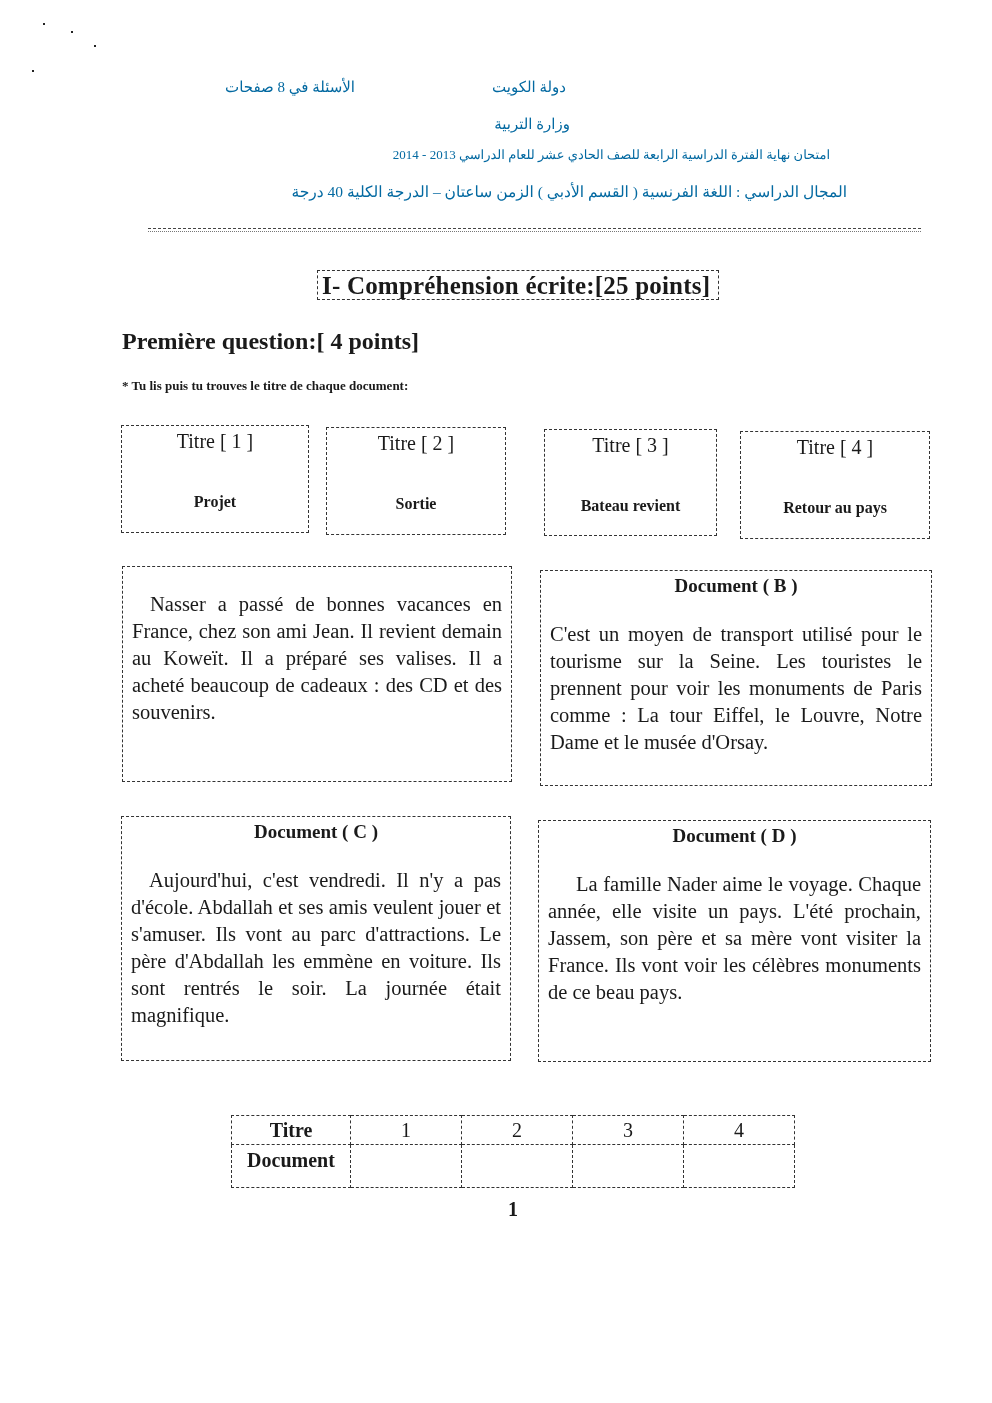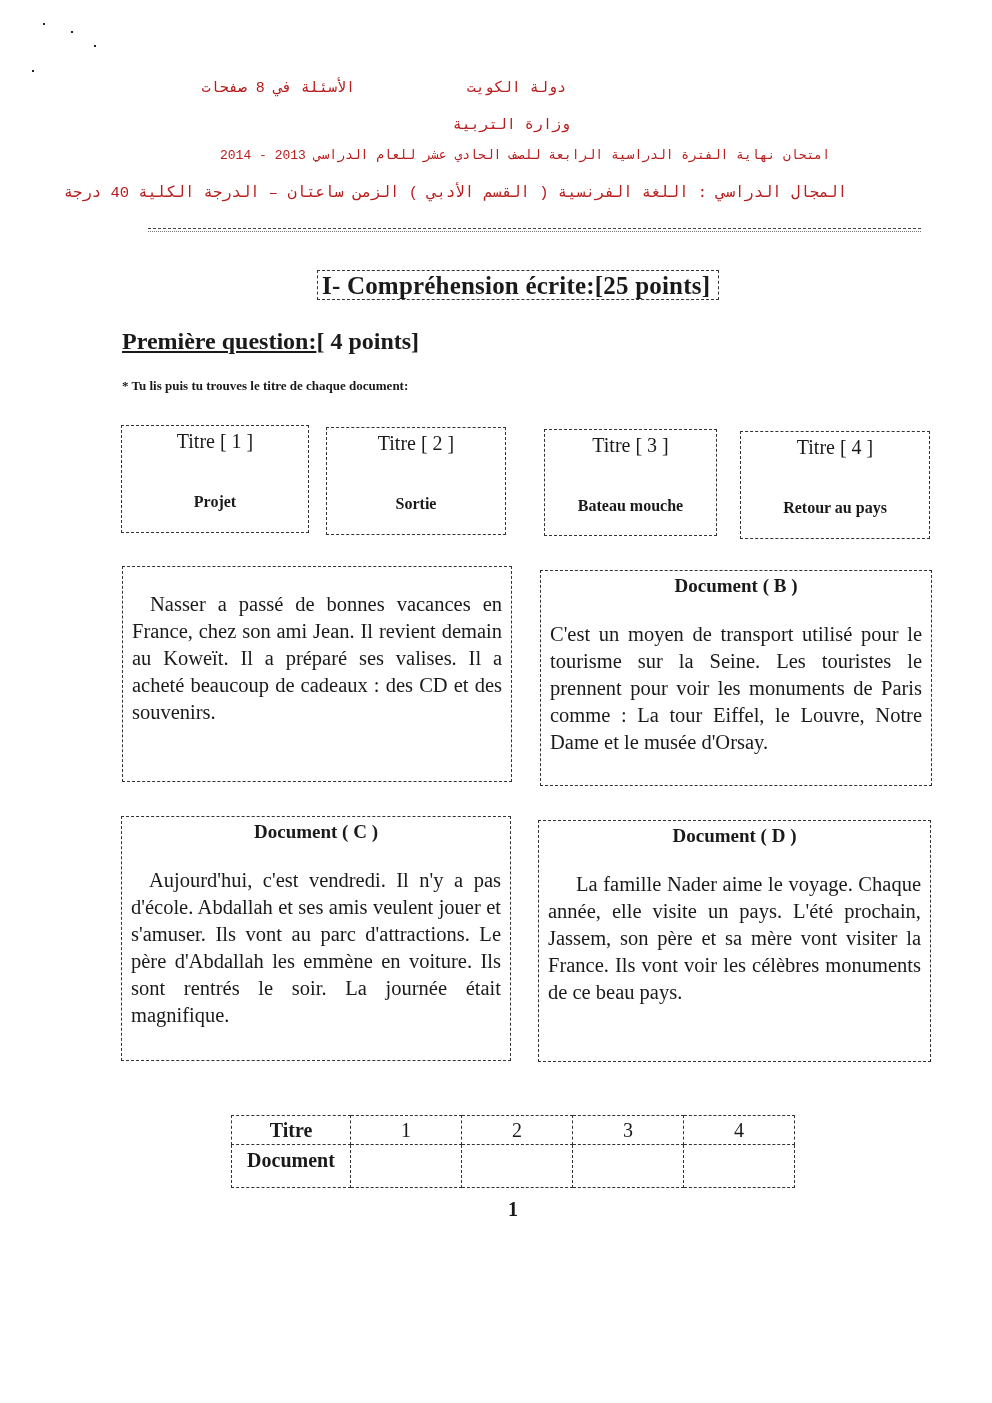--- a/index.html
+++ b/index.html
@@ -5,38 +5,38 @@
   html, body { margin: 0; padding: 0; background: #ffffff; }
   body {
     width: 992px; height: 1403px; position: relative; overflow: hidden;
     font-family: "Liberation Serif", "DejaVu Serif", serif;
     color: #1a1a1a;
   }
   .abs { position: absolute; }
   .speck { position: absolute; width: 2px; height: 2px; background: #222; }
 
   
-  .ar { direction: rtl; font-family: Liberation Mono, monospace; color: #b91c1c; font-size: 15px; white-space: nowrap; }
+  .ar { direction: rtl; font-family: Liberation Serif, serif; color: #0369a1; font-size: 15px; white-space: nowrap; }
   .ar-pages { left: 195px; top: 78px; width: 160px; text-align: right; }
   .ar-state { left: 470px; top: 78px; width: 96px; text-align: right; }
   .ar-ministry { left: 470px; top: 115px; width: 100px; text-align: right; }
   .ar-exam { left: 205px; top: 147px; width: 625px; font-size: 13px; }
   .ar-field { left: 195px; top: 183px; width: 652px; text-align: right; font-size: 15.5px; }
   .rule { left: 148px; top: 228px; width: 773px; height: 0; border-top: 1px dashed #444; }
   .rule2 { left: 148px; top: 231px; width: 773px; height: 0; border-top: 1px dotted #777; }
 
   
   .section-box {
     left: 317px; top: 270px; width: 402px; height: 30px;
     border: 1px dashed #333; padding: 0 4px; box-sizing: border-box;
     font-size: 25px; font-weight: bold; line-height: 30px; white-space: nowrap;
     letter-spacing: 0.2px;
   }
   .q-title { left: 122px; top: 328px; font-size: 24px; font-weight: bold; white-space: nowrap; }
-  .q-title .u { text-decoration: underline; }
+  .q-title .u { }
   .instruction { left: 122px; top: 378px; font-size: 13px; font-weight: bold; white-space: nowrap; }
 
   
   .tbox {
     position: absolute; border: 1px dashed #333; box-sizing: border-box;
     text-align: center;
   }
   .tbox .tlabel { font-size: 20px; margin-top: 4px; }
   .tbox .tvalue { font-size: 16px; font-weight: bold; margin-top: 40px; white-space: nowrap; }
   .t1 { left: 121px; top: 425px; width: 188px; height: 108px; }
@@ -101,21 +101,21 @@
 <div class="tbox t1">
   <div class="tlabel">Titre [ 1 ]</div>
   <div class="tvalue">Projet</div>
 </div>
 <div class="tbox t2">
   <div class="tlabel">Titre [ 2 ]</div>
   <div class="tvalue">Sortie</div>
 </div>
 <div class="tbox t3">
   <div class="tlabel">Titre [ 3 ]</div>
-  <div class="tvalue">Bateau mouche</div>
+  <div class="tvalue">Bateau revient</div>
 </div>
 <div class="tbox t4">
   <div class="tlabel">Titre [ 4 ]</div>
   <div class="tvalue">Retour au pays</div>
 </div>
 
 <div class="dbox dA">
   <div class="dtext indent">Nasser a passé de bonnes  vacances en France, chez son ami Jean. Il revient demain au Koweït. Il a préparé ses valises. Il a acheté beaucoup de cadeaux : des CD et des souvenirs.</div>
 </div>
 <div class="dbox dB">

